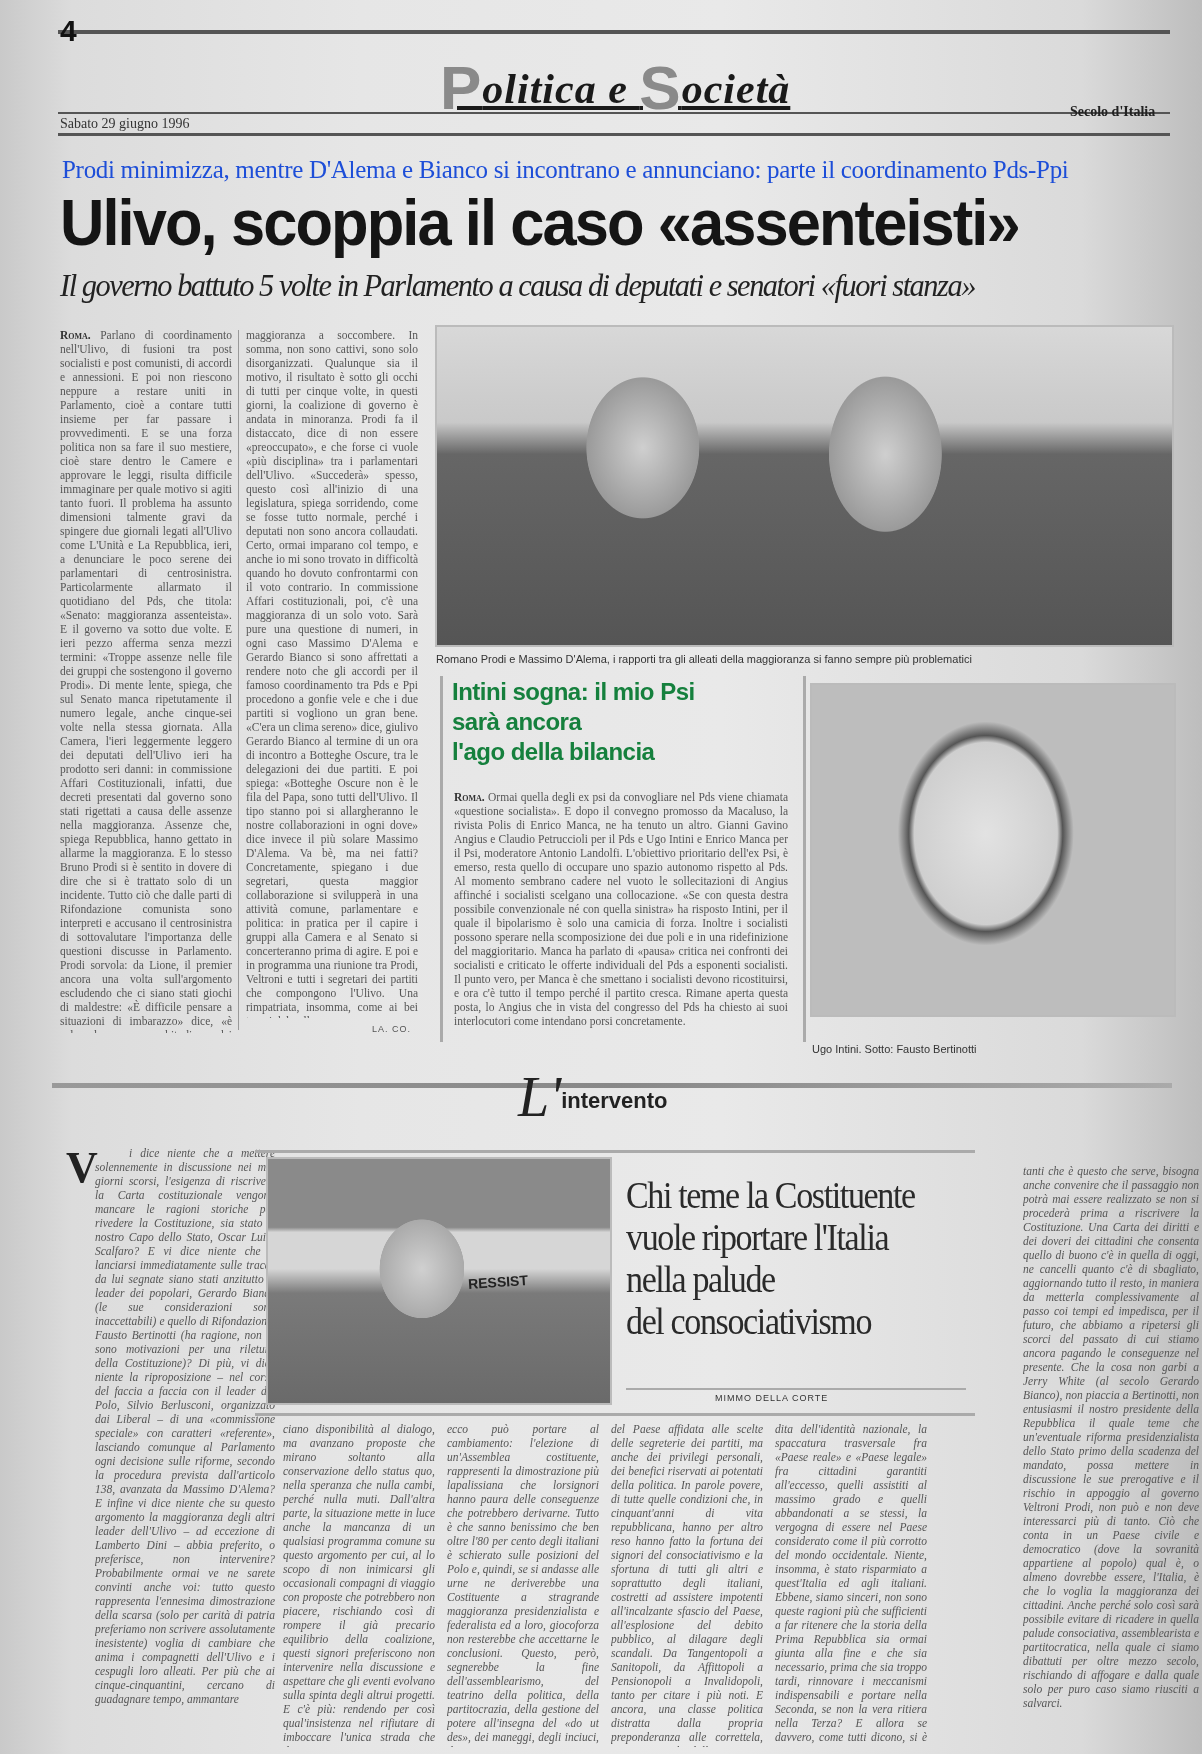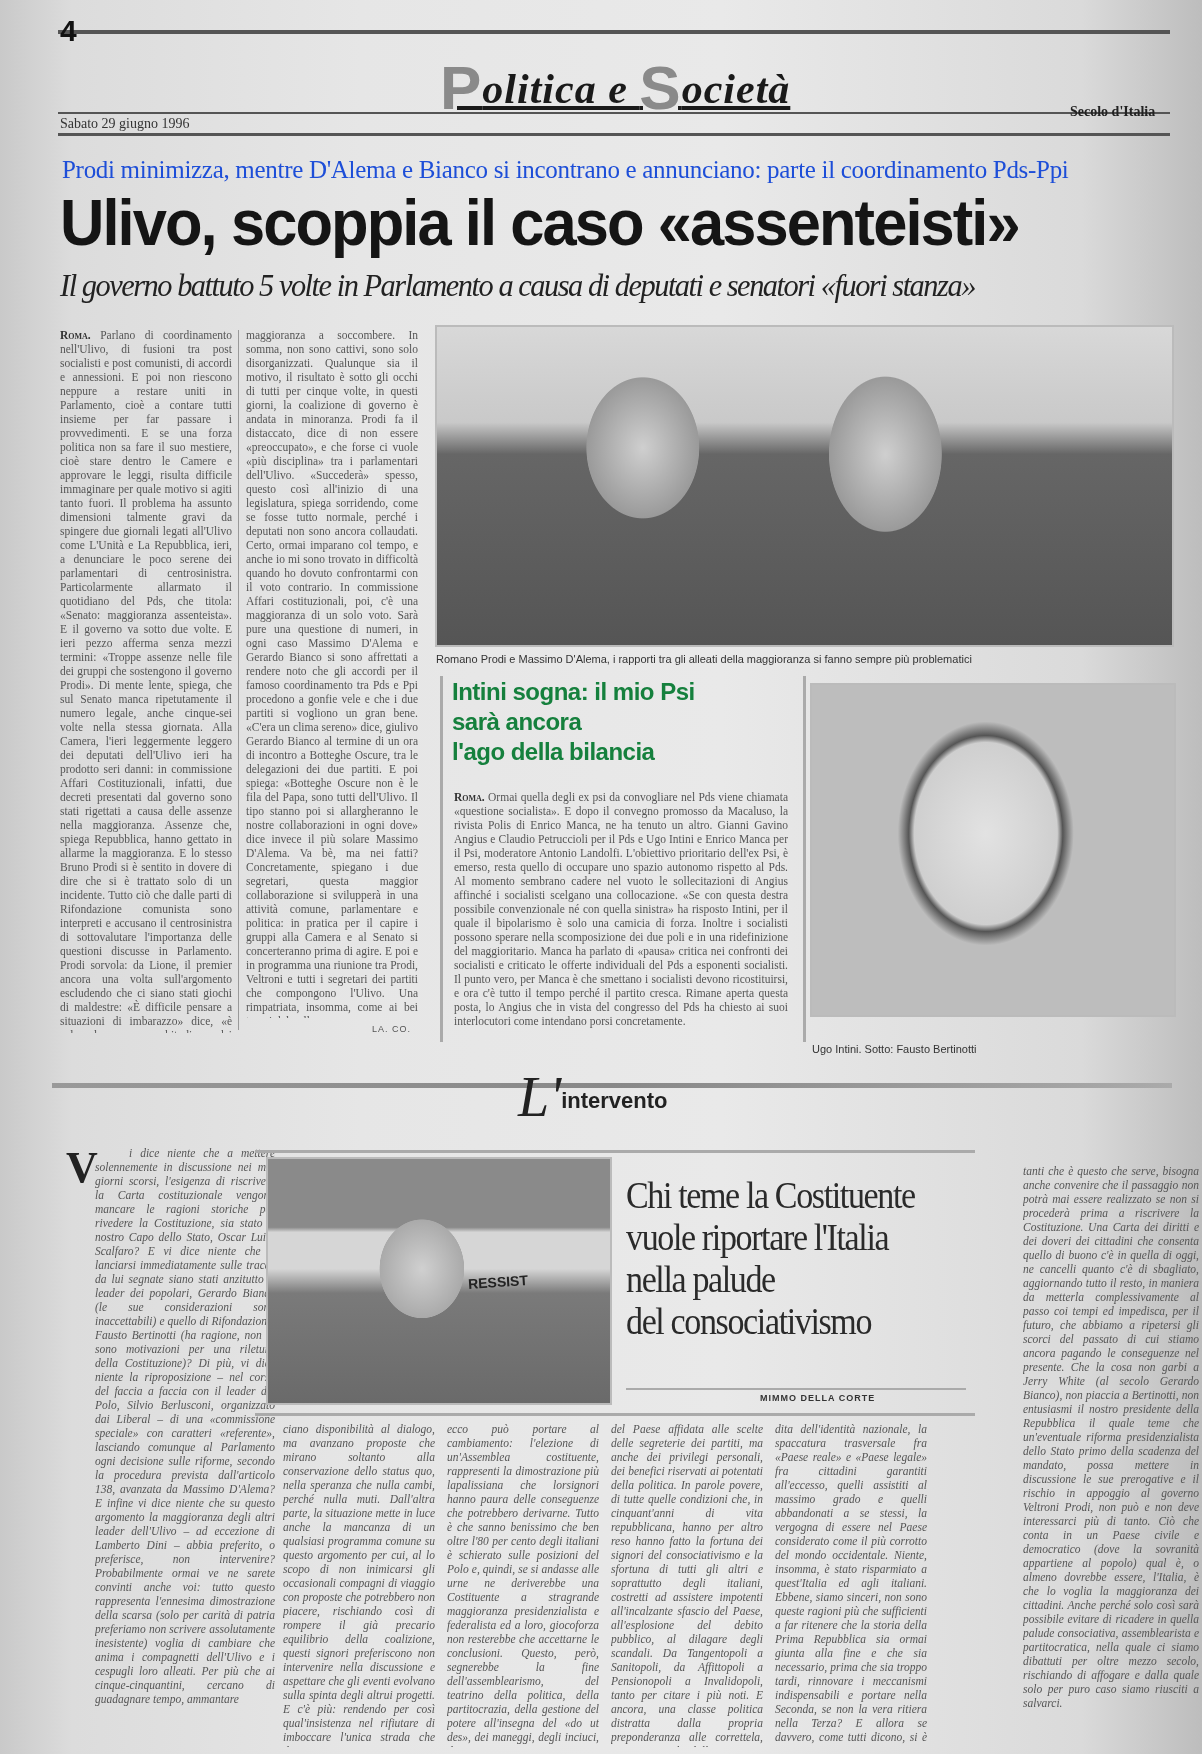--- a/index.html
+++ b/index.html
@@ -105,21 +105,21 @@
 <div class="photo ph3">
   <span class="banner">RESSIST</span>
 </div>
 <div class="op-head">
   <div>Chi teme la Costituente</div>
   <div>vuole riportare l'Italia</div>
   <div>nella palude</div>
   <div>del consociativismo</div>
 </div>
 <div class="op-rule"></div>
-<div class="signoff" style="left:760px;top:1393px;font-weight:bold;color:#333;">MIMMO DELLA CORTE</div>
+<div class="signoff" style="left:715px;top:1393px;font-weight:normal;color:#333;">MIMMO DELLA CORTE</div>
 
 <div class="col it" style="left:254px;top:1422px;width:152px;height:325px;">
   <span>ciano disponibilità al dialogo, ma avanzano proposte che mirano soltanto alla conservazione dello status quo, nella speranza che nulla cambi, perché nulla muti. Dall'altra parte, la situazione mette in luce anche la mancanza di un qualsiasi programma comune su questo argomento per cui, al lo scopo di non inimicarsi gli occasionali compagni di viaggio con proposte che potrebbero non piacere, rischiando così di rompere il già precario equilibrio della coalizione, questi signori preferiscono non intervenire nella discussione e aspettare che gli eventi evolvano sulla spinta degli altrui progetti. E c'è più: rendendo per così qual'insistenza nel rifiutare di imboccare l'unica strada che davvero</span>
 </div>
 <div class="col it" style="left:418px;top:1422px;width:152px;height:325px;">
   <span>ecco può portare al cambiamento: l'elezione di un'Assemblea costituente, rappresenti la dimostrazione più lapalissiana che lorsignori hanno paura delle conseguenze che potrebbero derivarne. Tutto è che sanno benissimo che ben oltre l'80 per cento degli italiani è schierato sulle posizioni del Polo e, quindi, se si andasse alle urne ne deriverebbe una Costituente a stragrande maggioranza presidenzialista e federalista ed a loro, giocoforza non resterebbe che accettarne le conclusioni. Questo, però, segnerebbe la fine dell'assemblearismo, del teatrino della politica, della partitocrazia, della gestione del potere all'insegna del «do ut des», dei maneggi, degli inciuci, dei veti incrociati, insomma, della quotidianità</span>
 </div>
 <div class="col it" style="left:582px;top:1422px;width:152px;height:325px;">
   <span>del Paese affidata alle scelte delle segreterie dei partiti, ma anche dei privilegi personali, dei benefici riservati ai potentati della politica. In parole povere, di tutte quelle condizioni che, in cinquant'anni di vita repubblicana, hanno per altro reso hanno fatto la fortuna dei signori del consociativismo e la sfortuna di tutti gli altri e soprattutto degli italiani, costretti ad assistere impotenti all'incalzante sfascio del Paese, all'esplosione del debito pubblico, al dilagare degli scandali. Da Tangentopoli a Sanitopoli, da Affittopoli a Pensionopoli a Invalidopoli, tanto per citare i più noti. E ancora, una classe politica distratta dalla propria preponderanza alle correttela, ancor prima che dalla sua stessa incapacità, la per-</span>
 </div>

